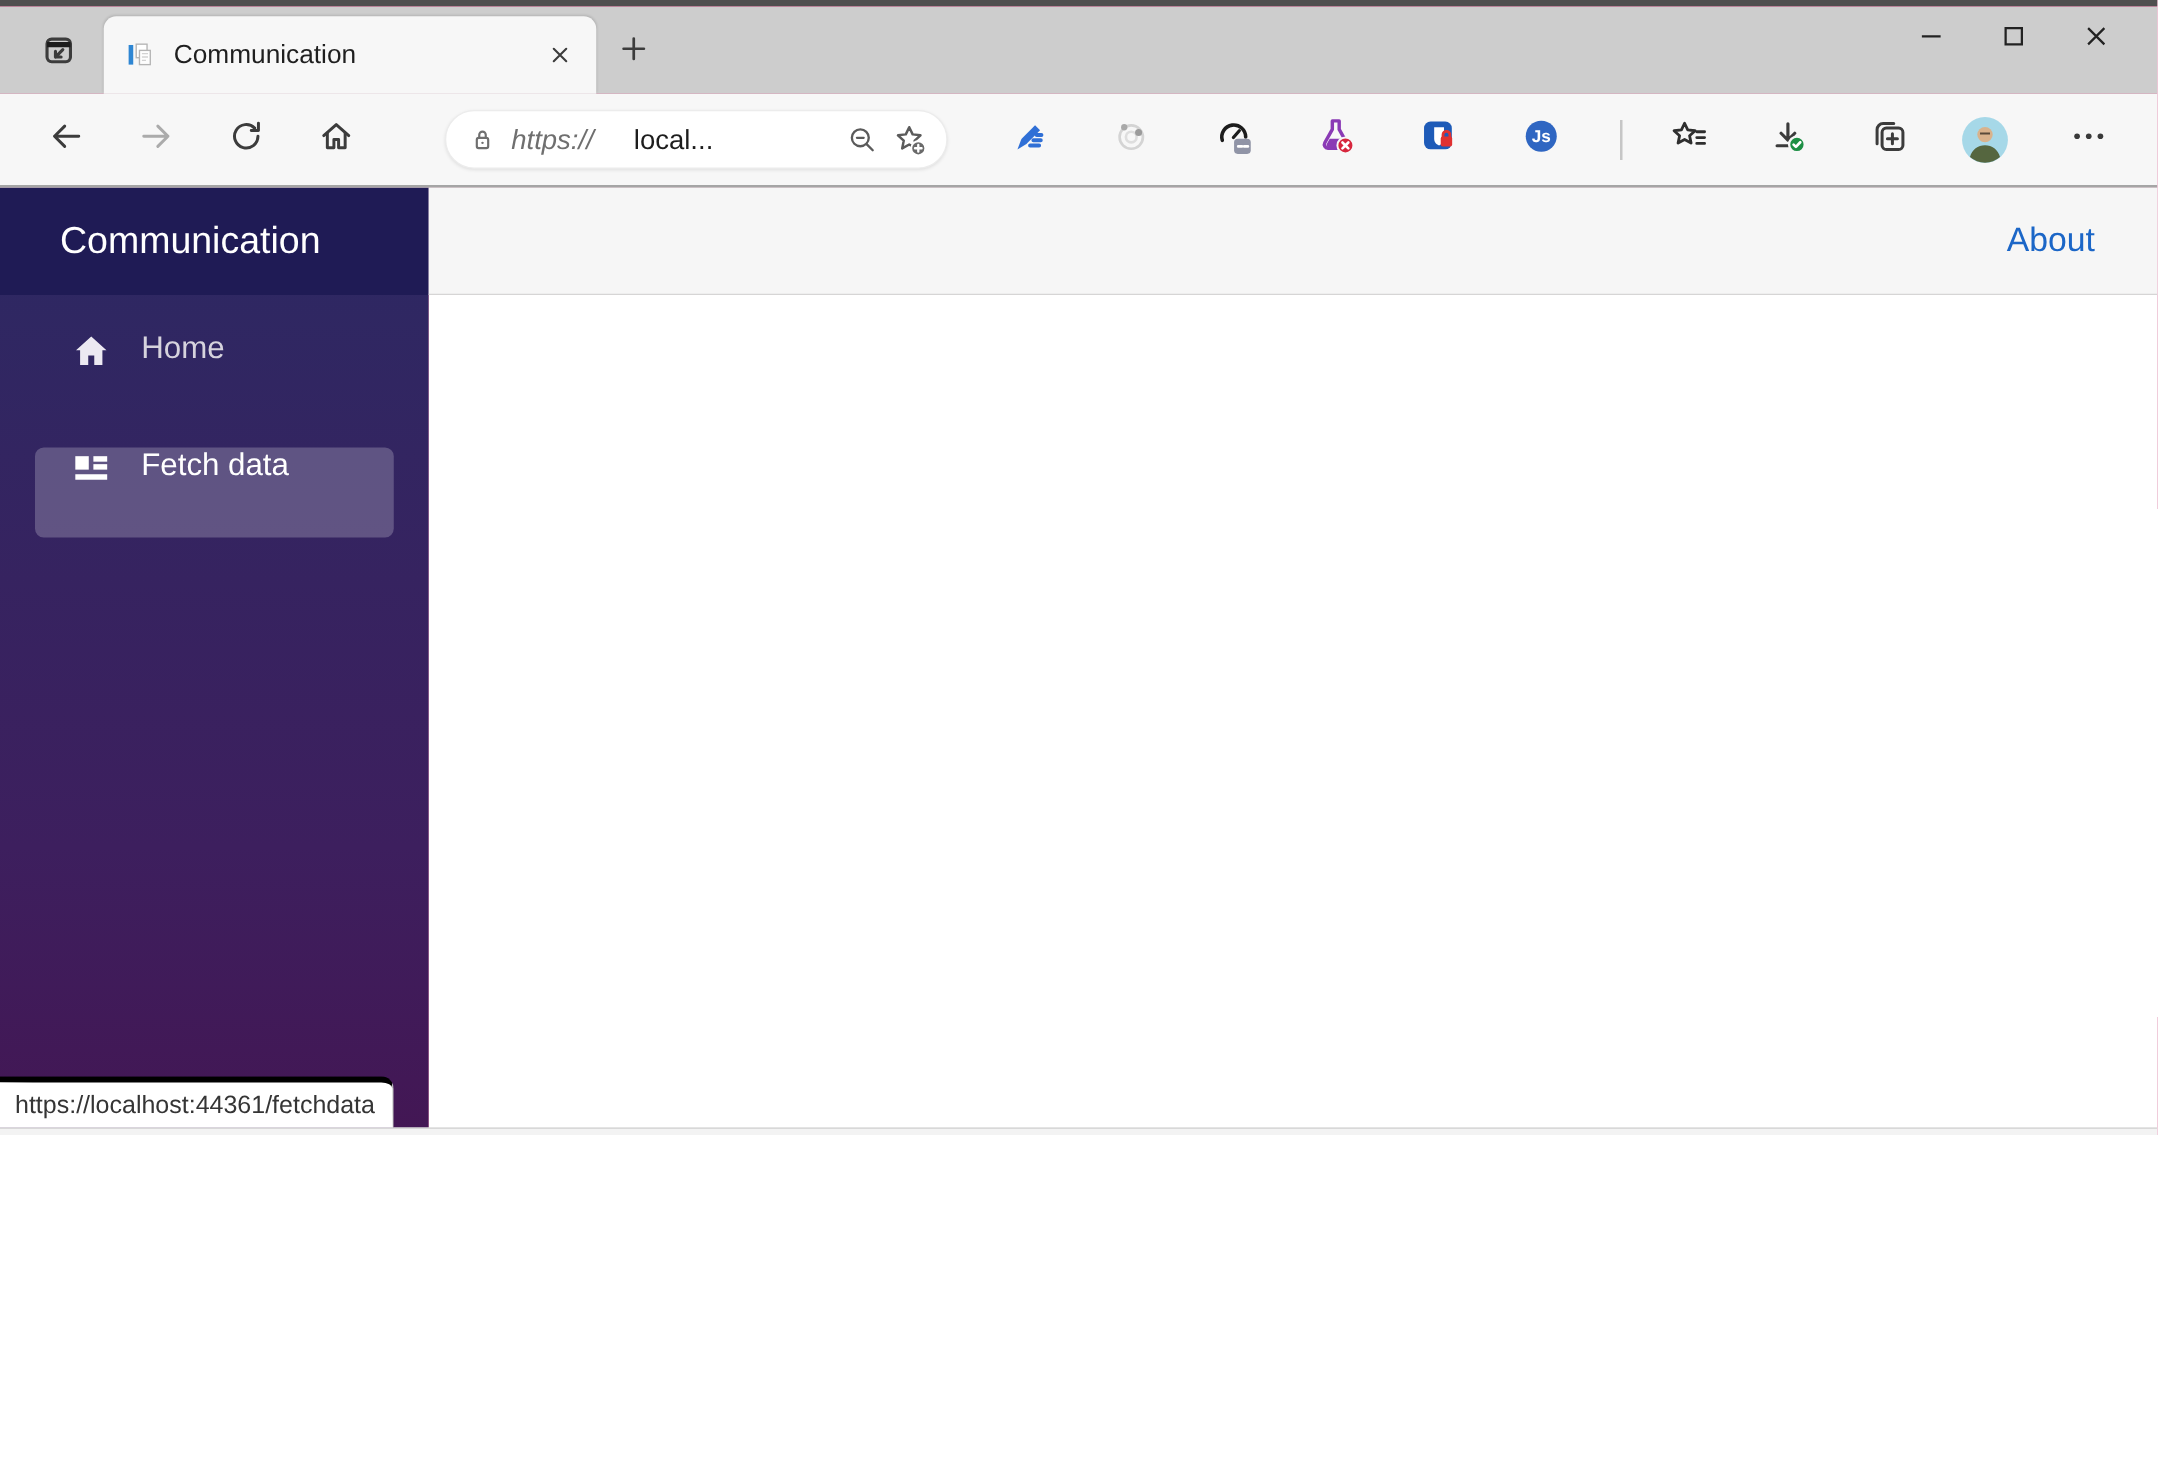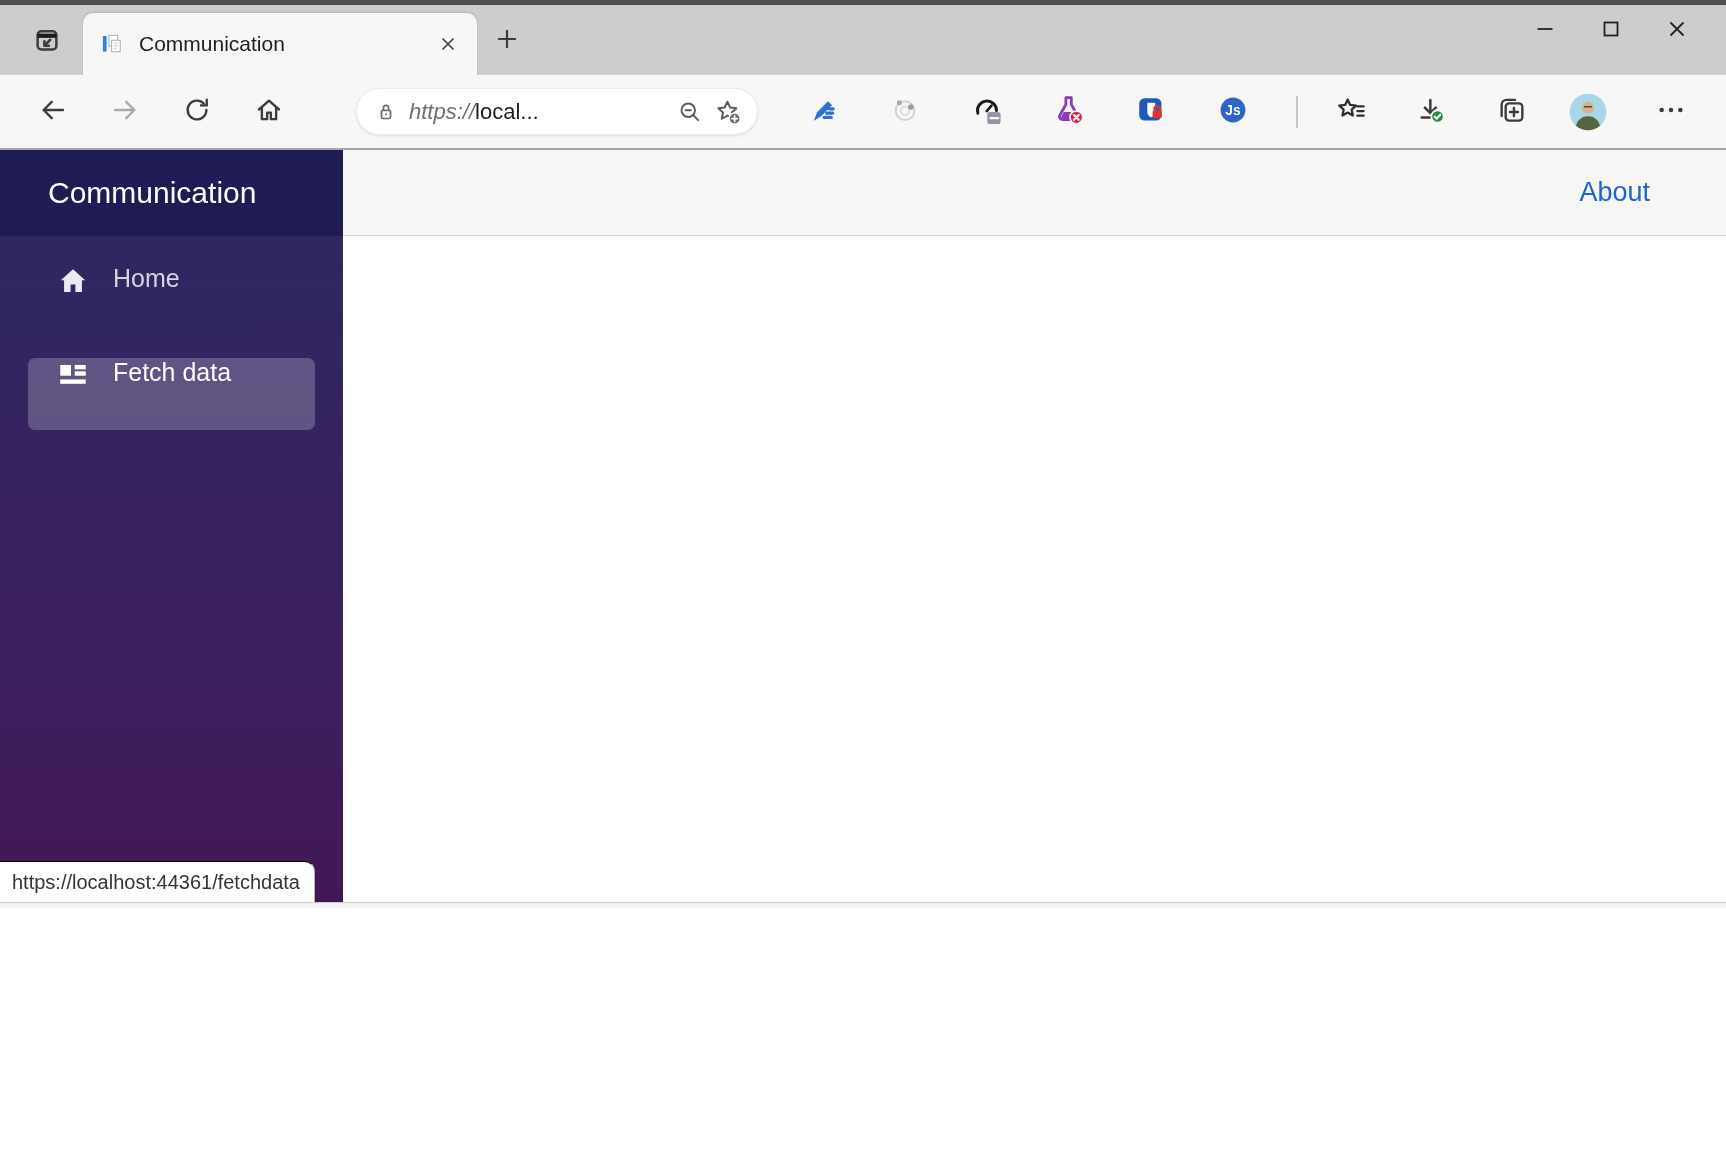--- a/index.html
+++ b/index.html
@@ -32,21 +32,21 @@
   .tb-btn{width:46px;height:46px;border-radius:7px;display:flex;align-items:center;justify-content:center;cursor:pointer;flex:0 0 auto;margin-right:26px;}
   .tb-btn:last-child{margin-right:0;}
   .address-bar{
     width:402px;height:47px;background:#ffffff;border:1px solid #ececec;border-radius:24px;
     box-shadow:0 1px 3px rgba(0,0,0,.10);display:flex;align-items:center;
     margin:0 42px 0 38px;padding:0 10px 0 14px;flex:0 0 auto;cursor:text;
   }
   .addr-lock{width:30px;height:30px;display:flex;align-items:center;justify-content:center;flex:0 0 auto;}
   .addr-text{flex:1;font-size:22px;margin-left:8px;white-space:nowrap;overflow:hidden;}
   .addr-scheme{color:#6f6f6f;font-style:italic;}
-  .addr-host{color:#1d1d1d;}
+  .addr-host{color:#1d1d1d;margin-left:32px;}
   .addr-btn{width:38px;height:38px;display:flex;align-items:center;justify-content:center;border-radius:6px;cursor:pointer;flex:0 0 auto;}
   .ext-btn{margin-right:36px;}
   .tb-separator{width:2px;height:32px;background:#c6c6c6;margin:0 30px 0 4px;flex:0 0 auto;}
   .avatar-btn{width:40px;height:40px;border-radius:50%;overflow:hidden;flex:0 0 auto;margin-right:40px;cursor:pointer;}
   
   .app{display:flex;height:1014px;}
   .sidebar{
     width:343px;flex:0 0 auto;display:flex;flex-direction:column;
     background:linear-gradient(180deg,#2c2963 0%,#3d1f5e 52%,#4a0d49 100%);
   }
@@ -56,31 +56,31 @@
   .nav-item{
     height:72px;margin:0 28px 22px 28px;border-radius:7px;display:flex;align-items:flex-start;
     padding-left:27px;cursor:pointer;color:#d6d3dd;
   }
   .nav-item.active{background:rgba(255,255,255,.22);color:#ffffff;}
   .nav-icon{width:36px;height:36px;flex:0 0 auto;display:flex;align-items:center;justify-content:center;}
   .nav-label{margin-left:22px;font-size:25px;}
   .main{flex:1;display:flex;flex-direction:column;background:#ffffff;}
   .top-row{
     height:86px;flex:0 0 auto;background:#f6f6f6;border-bottom:1px solid #d6d5d5;
-    display:flex;align-items:center;justify-content:flex-end;padding-right:76px;
+    display:flex;align-items:center;justify-content:flex-end;padding-right:50px;
   }
   .about-link{color:#1b66c7;font-size:27px;text-decoration:none;cursor:pointer;}
   .content{padding:30px 40px 0 57px;color:#24262a;}
   .page-heading{font-size:57px;font-weight:400;margin:26px 0 0 0;color:#27292c;letter-spacing:.5px;}
   .page-desc{font-size:25px;margin:34px 0 0 0;color:#212326;}
   .loading-text{font-size:25px;font-style:italic;margin:42px 0 0 0;color:#212326;}
   
   .status-tooltip{
     position:absolute;left:0;bottom:6px;height:41px;background:#ffffff;
-    border-top:1px solid #000000;border-right:1px solid #b7b7b7;border-top-right-radius:10px;
+    border-top:5px solid #000000;border-right:1px solid #b7b7b7;border-top-right-radius:10px;
     display:flex;align-items:center;padding:0 14px 0 12px;font-size:20px;color:#353535;z-index:5;
   }
   .window-bottom-edge{position:absolute;left:0;bottom:0;width:100%;height:6px;background:#f3f3f3;border-top:1px solid #cfcfcf;}
   
   .ic{stroke:#3c3c3c;stroke-width:1.7;fill:none;stroke-linecap:round;stroke-linejoin:round;}
   .ic-dis{stroke:#ababab;}
 </style>
 </head>
 <body>
 

